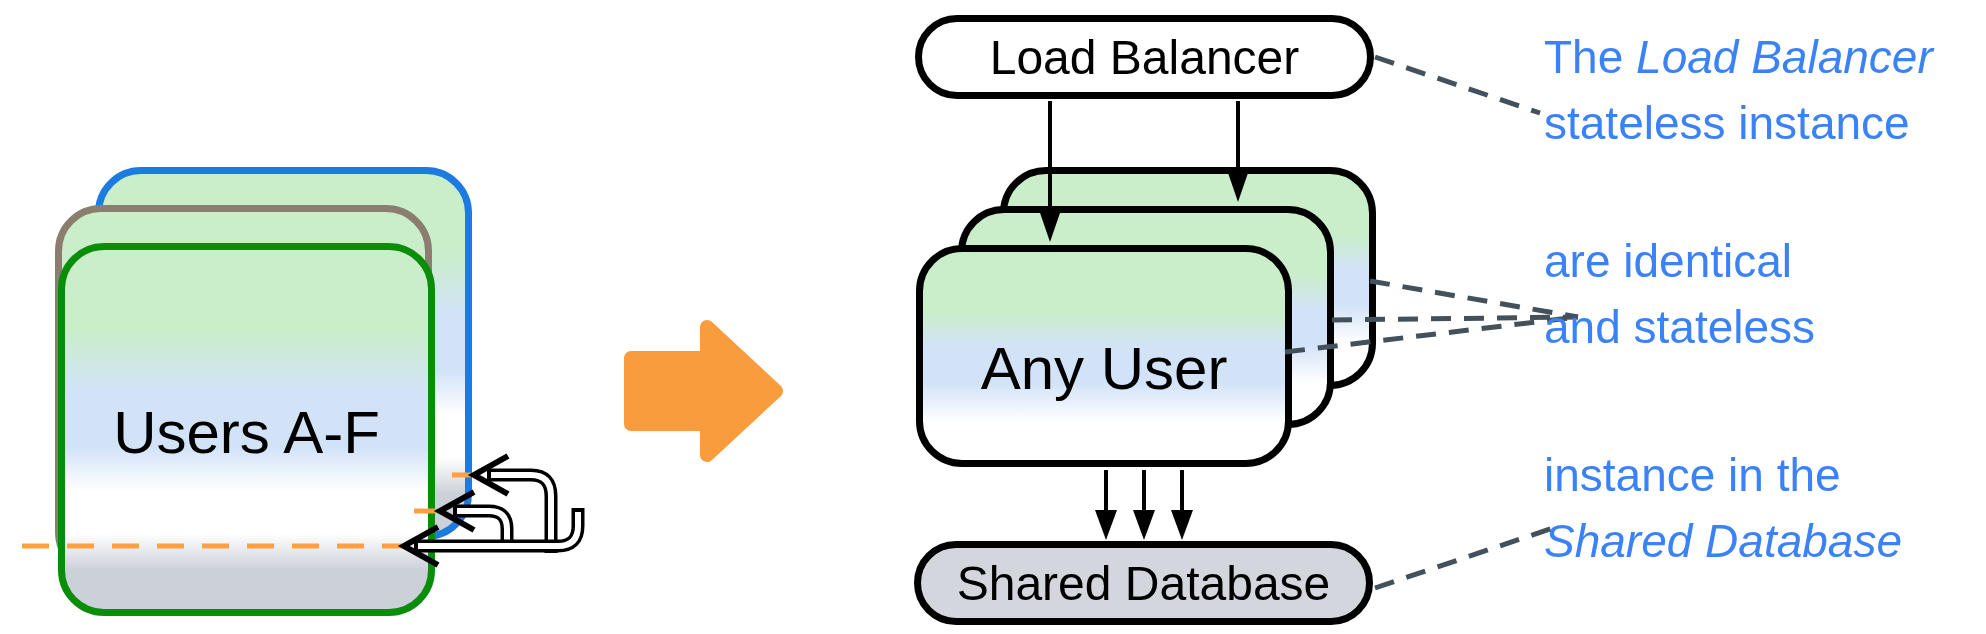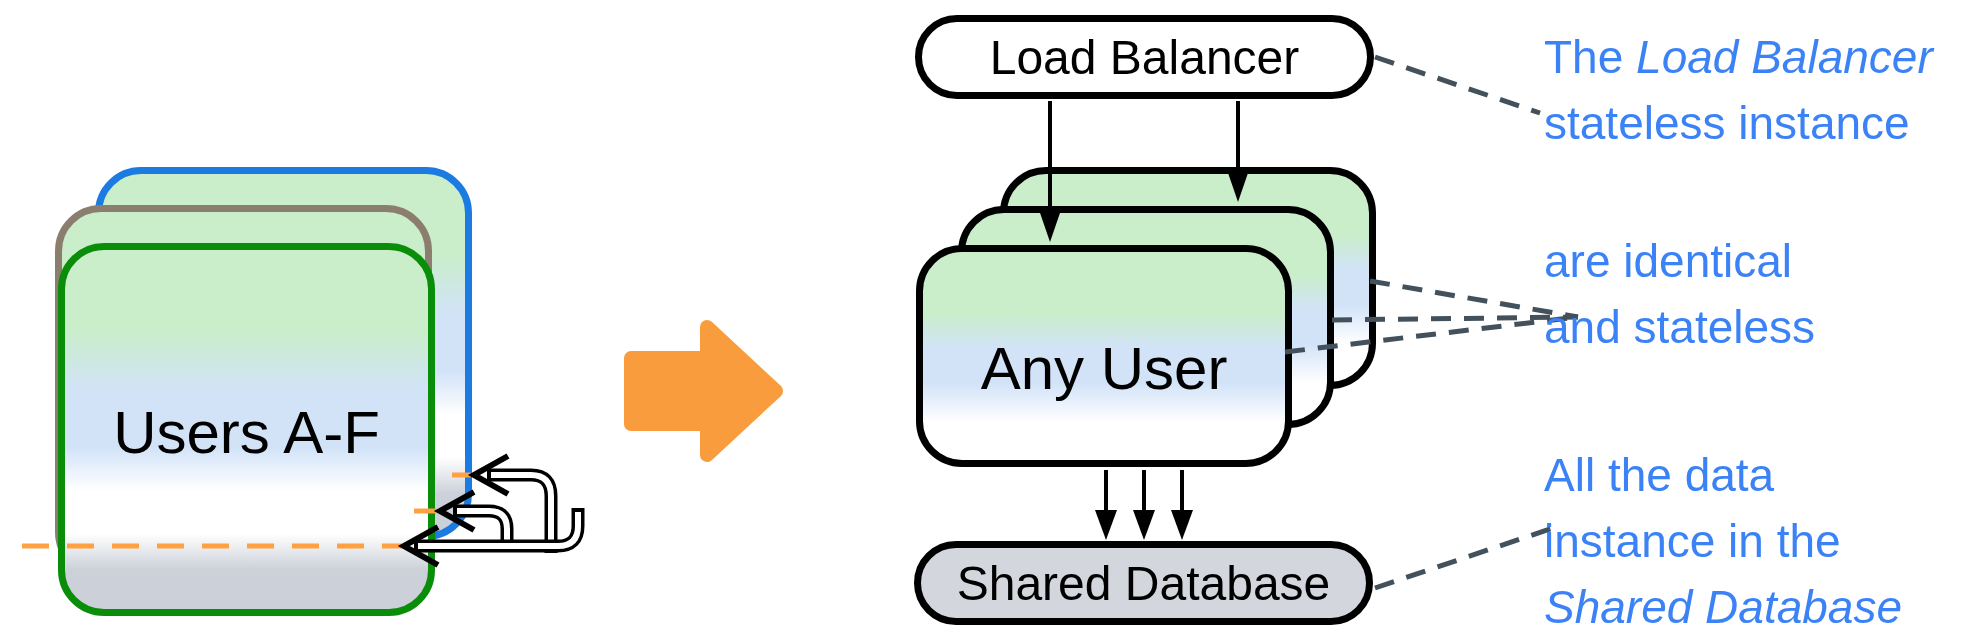--- a/index.html
+++ b/index.html
@@ -166,18 +166,17 @@
 
   <div class="note note-1">
     <div class="note-line"><span>The </span><i>Load Balancer</i><span></span></div>
     <div class="note-line"><span>stateless instance</span><i></i><span></span></div>
   </div>
   <div class="note note-2">
     <div class="note-line"><span>are identical</span><i></i><span></span></div>
     <div class="note-line"><span>and stateless</span><i></i><span></span></div>
   </div>
   <div class="note note-3">
-    <div class="note-line"><span>All the data</span><i></i><span></span></div>
     <div class="note-line"><span>instance in the</span><i></i><span></span></div>
     <div class="note-line"><span></span><i>Shared Database</i><span></span></div>
   </div>
 
 </div>
 
 </body></html>

